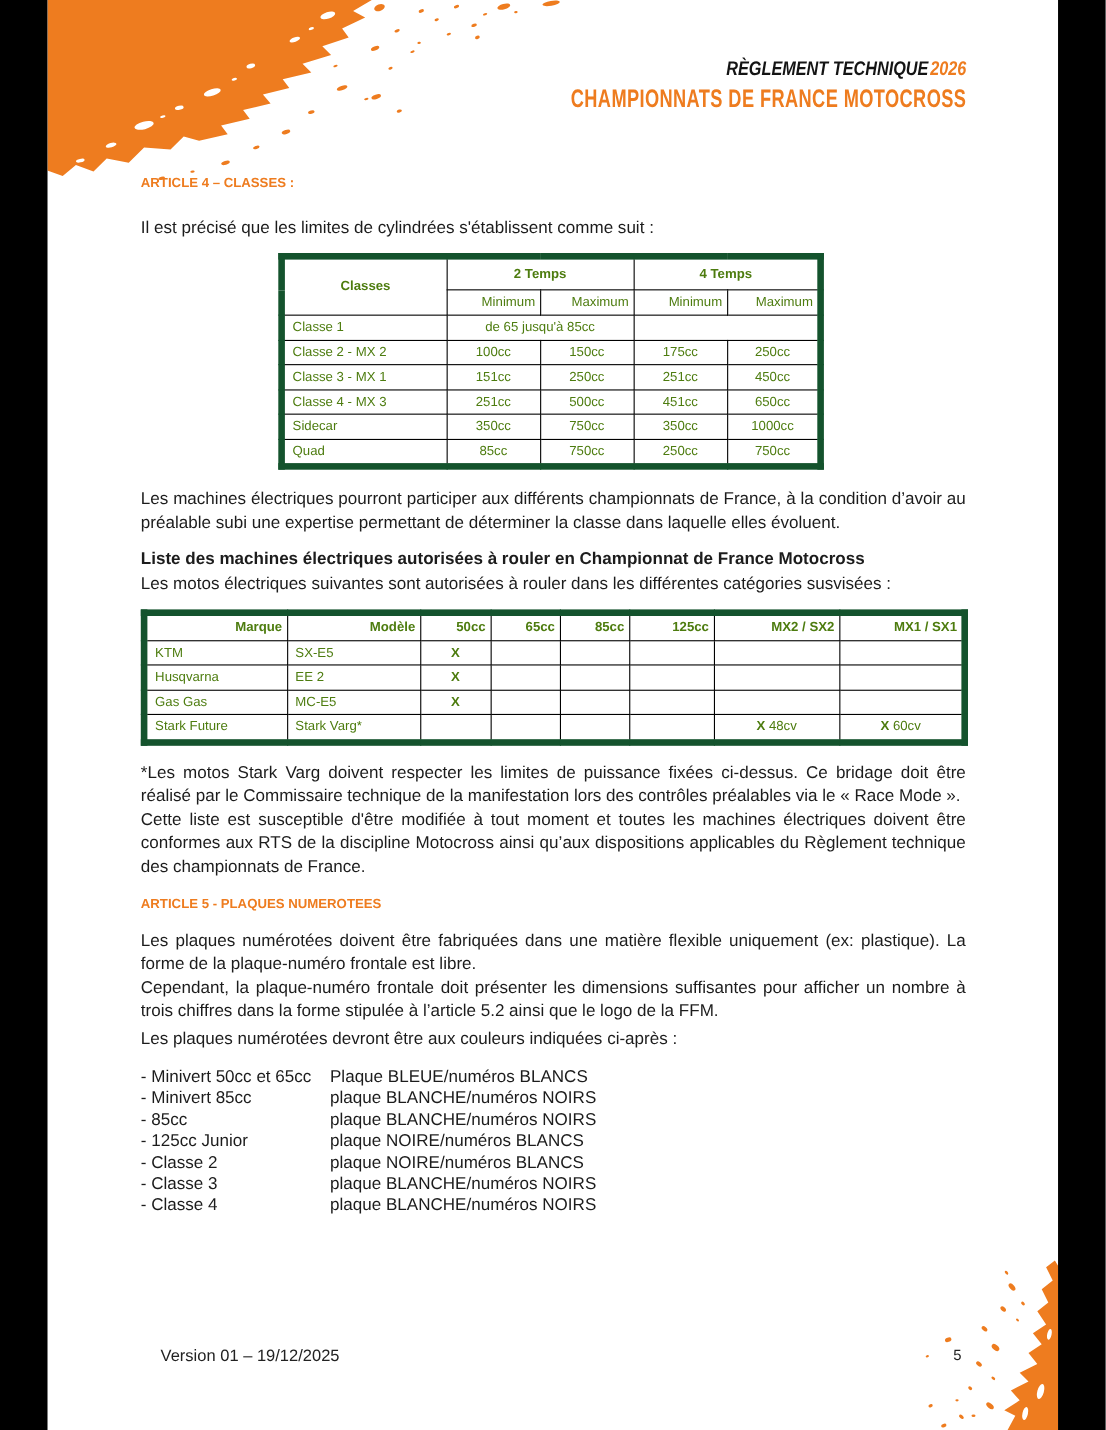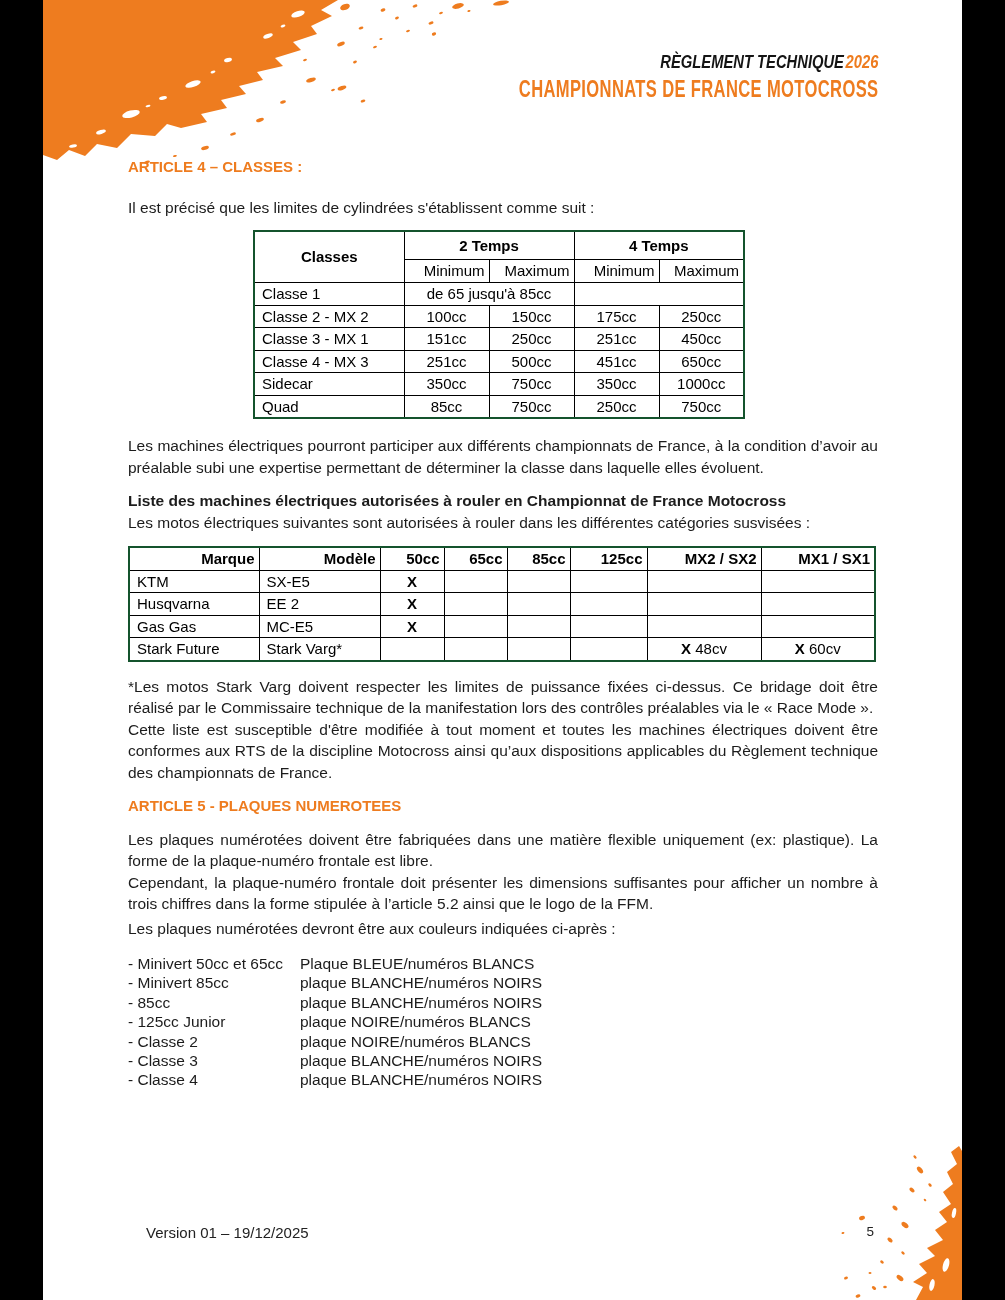--- a/index.html
+++ b/index.html
@@ -28,26 +28,26 @@
   .mast-sub{
     margin-top:3px;font-size:23px;font-weight:bold;color:var(--accent);
     transform:scaleX(0.72);transform-origin:100% 50%;white-space:nowrap;letter-spacing:0.5px;
   }
 
   
   .content{position:absolute;left:85px;top:0;width:750px;color:#1c1c1c;
     font-size:15.5px;line-height:21.5px;z-index:2;}
   p{margin:0;}
   .just{text-align:justify;}
-  .h-art{color:var(--accent);font-weight:bold;font-size:15px;}
+  .h-art{color:var(--accent);font-weight:bold;font-size:12px;}
   .a4-title{margin-top:156px;}
   .a4-intro{margin-top:19px;}
   .bold{font-weight:bold;}
 
-  table{border-collapse:collapse;border:2px solid #14532d;font-size:15px;color:#000000;}
+  table{border-collapse:collapse;border:6px solid #14532d;font-size:12px;color:#4d7c0f;}
   th,td{border:1px solid #000;padding:0 4px;}
   th{font-weight:bold;}
   .c{text-align:center;}
   .lbl{text-align:left;padding-left:7px;}
 
   .t-classes{margin:12px 0 0 125px;table-layout:fixed;width:492px;}
   .t-classes .corner{width:150px;}
   .t-classes .num{width:85px;}
   .t-classes tr.grp th{height:27px;}
   .t-classes tr.sub td{height:22px;text-align:right;}

